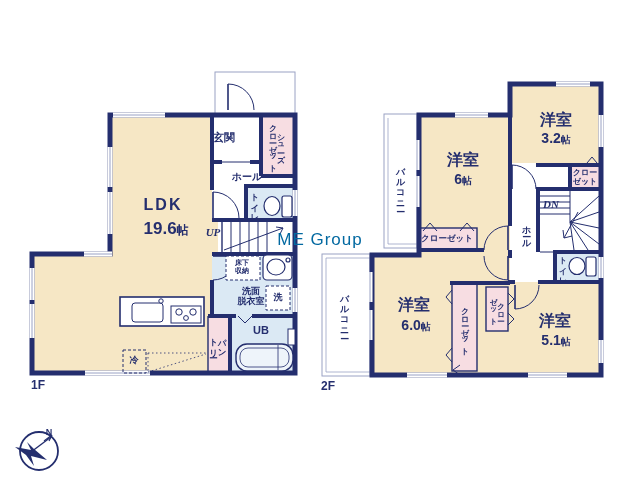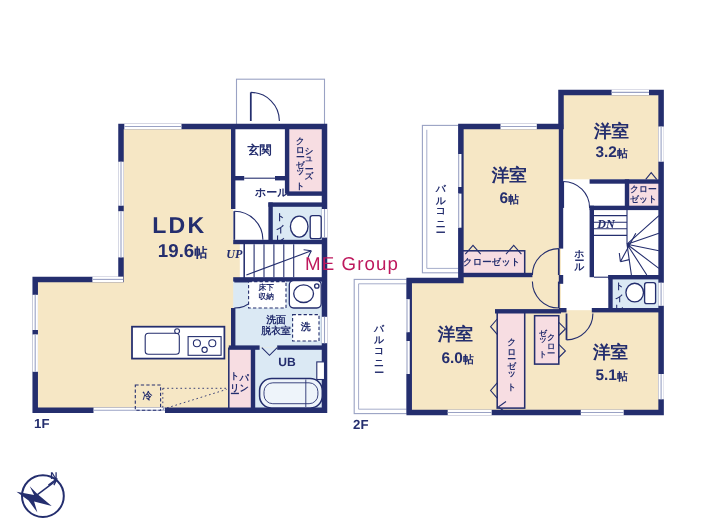--- a/index.html
+++ b/index.html
@@ -8,23 +8,23 @@
   svg{position:absolute;left:0;top:0;}
   .lbl{position:absolute;transform:translate(-50%,-50%);white-space:nowrap;
        font-weight:700;color:#242e6e;text-align:center;line-height:1.1;}
   .two-line span{display:block;line-height:1.15;}
   .vtext{writing-mode:vertical-rl;text-orientation:mixed;letter-spacing:1px;line-height:1.05;}
   .vcols span{display:block;line-height:1.0;}
   .serif-it{font-family:"Liberation Serif","DejaVu Serif",serif;font-style:italic;}
   .unit{font-size:0.7em;}
   .fs7{font-size:7px;}  .fs75{font-size:7.5px;} .fs8{font-size:8px;} .fs85{font-size:8.5px;}
   .fs9{font-size:9px;}  .fs10{font-size:10px;} .fs11{font-size:11px;} .fs13{font-size:12px;}
-  .fs14{font-size:14px;} .fs16{font-size:16px;font-family:Liberation Serif, serif;} .fs17{font-size:17px;} .fs21{font-size:21px;letter-spacing:2px;text-align:right;}
+  .fs14{font-size:14px;} .fs16{font-size:16px;font-family:Liberation Serif, serif;} .fs17{font-size:17px;} .fs21{font-size:16px;letter-spacing:2px;text-align:right;}
   .wm{position:absolute;left:320px;top:240px;transform:translate(-50%,-50%);
-      font-size:17px;color:#be185d;letter-spacing:1px;font-weight:400;}
+      font-size:17px;color:#0369a1;letter-spacing:1px;font-weight:400;}
 </style>
 </head>
 <body>
 
 <div class="canvas">
 
 <svg width="640" height="480" viewBox="0 0 640 480">
 
   <g>
     <rect x="215" y="72" width="80" height="43" fill="#ffffff" stroke="#9aa2c4" stroke-width="1"></rect>
@@ -247,21 +247,21 @@
     <line x1="31" y1="452" x2="51" y2="437" stroke="#242e6e" stroke-width="1.4"></line>
     <path d="M44,441 L52,435 L49,441" fill="none" stroke="#242e6e" stroke-width="1.2"></path>
     <path d="M15,447 L31,450 L27,442 L34,449 L47,460 L31,456 L34,466 L26,455 Z" fill="#242e6e"></path>
   </g>
 </svg>
 
 <div class="wm">ME Group</div>
 
 <div class="lbl fs21" style="left:163px;top:205px;">LDK</div>
 <div class="lbl fs17" style="left:166px;top:229px;"><span>19.6</span><span class="unit">帖</span></div>
-<div class="lbl fs11" style="left:236px;top:137px;">玄関</div>
+<div class="lbl fs11" style="left:224px;top:137px;">玄関</div>
 <div class="lbl fs8 vtext vcols" style="left:276px;top:144px;">
       <span>シューズ</span>
       <span>クローゼット</span>
     </div>
 <div class="lbl fs10" style="left:247px;top:176px;">ホール</div>
 <div class="lbl fs85 vtext" style="left:255px;top:203px;">トイレ</div>
 <div class="lbl fs11 serif-it" style="left:213px;top:232px;">UP</div>
 <div class="lbl fs7 two-line" style="left:242px;top:267px;">
       <span>床下</span>
       <span>収納</span>

